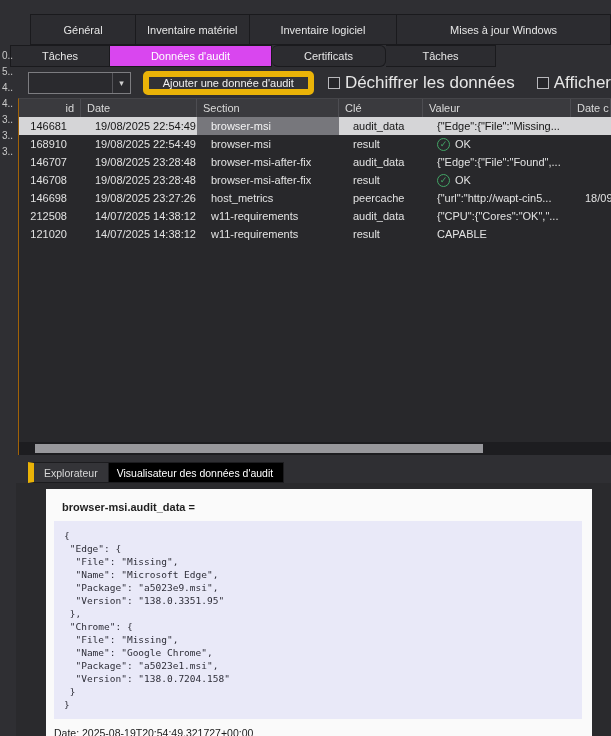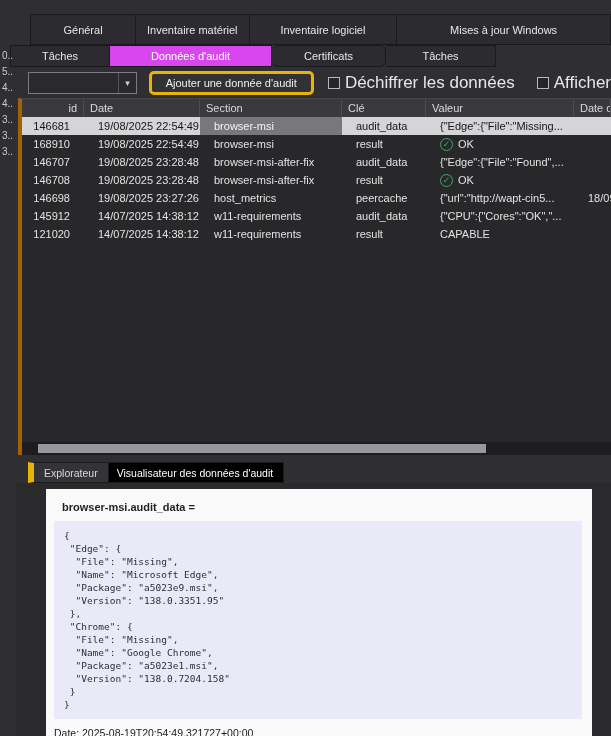--- a/index.html
+++ b/index.html
@@ -36,31 +36,31 @@
   
   .toolbar { height: 31px; display: flex; align-items: center; padding-left: 28px; flex: 0 0 auto; }
   .combo {
     width: 148px; height: 22px; background: #2a2a2e; border: 1px solid #7c7c80;
     display: flex; align-items: center; padding-left: 6px;
   }
   .combo-value { font-size: 11px; color: #e6e6e6; flex: 1 1 auto; }
   .combo-arrow { padding: 0 6px; color: #cfcfcf; font-size: 9px; border-left: 1px solid #55555a; height: 100%; display: flex; align-items: center; }
   .btn {
     margin-left: 12px; height: 24px; padding: 0 14px;
-    border: 3px solid #eab308; border-radius: 5px;
+    border: 6px solid #eab308; border-radius: 5px;
     background: #323236; color: #f0f0f0; font-size: 11px;
     display: flex; align-items: center; white-space: nowrap;
   }
   .check { display: flex; align-items: center; gap: 5px; font-size: 17px; color: #e6e6e6; white-space: nowrap; }
   .check1 { margin-left: 14px; }
   .check2 { margin-left: 22px; }
   .checkbox { width: 12px; height: 12px; border: 1px solid #b8b8bc; background: #26262a; flex: 0 0 auto; }
 
   
-  .grid { margin-left: 18px; background: #28282b; border-top: 1px solid #454549; border-left: 4px solid #a16207; flex: 0 0 auto; }
+  .grid { margin-left: 18px; background: #28282b; border-top: 1px solid #454549; border-left: 1px solid #a16207; flex: 0 0 auto; }
   .ghead, .grow { display: grid; grid-template-columns: 62px 116px 142px 84px 148px 1fr; height: 18px; }
   .ghead { background: #3a3a3e; font-size: 11px; color: #dadada; }
   .hcell { display: flex; align-items: center; padding: 0 6px; border-right: 1px solid #4d4d52; white-space: nowrap; overflow: hidden; }
   .hid { justify-content: flex-end; }
   .grow { font-size: 11px; color: #e2e2e2; }
   .c { display: flex; align-items: center; padding: 0 14px; white-space: nowrap; overflow: hidden; }
   .cid { justify-content: flex-end; }
   .grow.sel .c { background: #d5d5d7; color: #151515; }
   .grow.sel .csec { background: #77777c; color: #f4f4f4; }
   .gempty { height: 199px; }
@@ -197,21 +197,21 @@
     <div class="grow">
       <div class="c cid">146698</div>
       <div class="c">19/08/2025 23:27:26</div>
       <div class="c">host_metrics</div>
       <div class="c">peercache</div>
       <div class="c">{"url":"http://wapt-cin5...</div>
       <div class="c">18/09</div>
     </div>
 
     <div class="grow">
-      <div class="c cid">145912</div>
+      <div class="c cid">212508</div>
       <div class="c">14/07/2025 14:38:12</div>
       <div class="c">w11-requirements</div>
       <div class="c">audit_data</div>
       <div class="c">{"CPU":{"Cores":"OK","...</div>
       <div class="c"></div>
     </div>
 
     <div class="grow">
       <div class="c cid">121020</div>
       <div class="c">14/07/2025 14:38:12</div>

